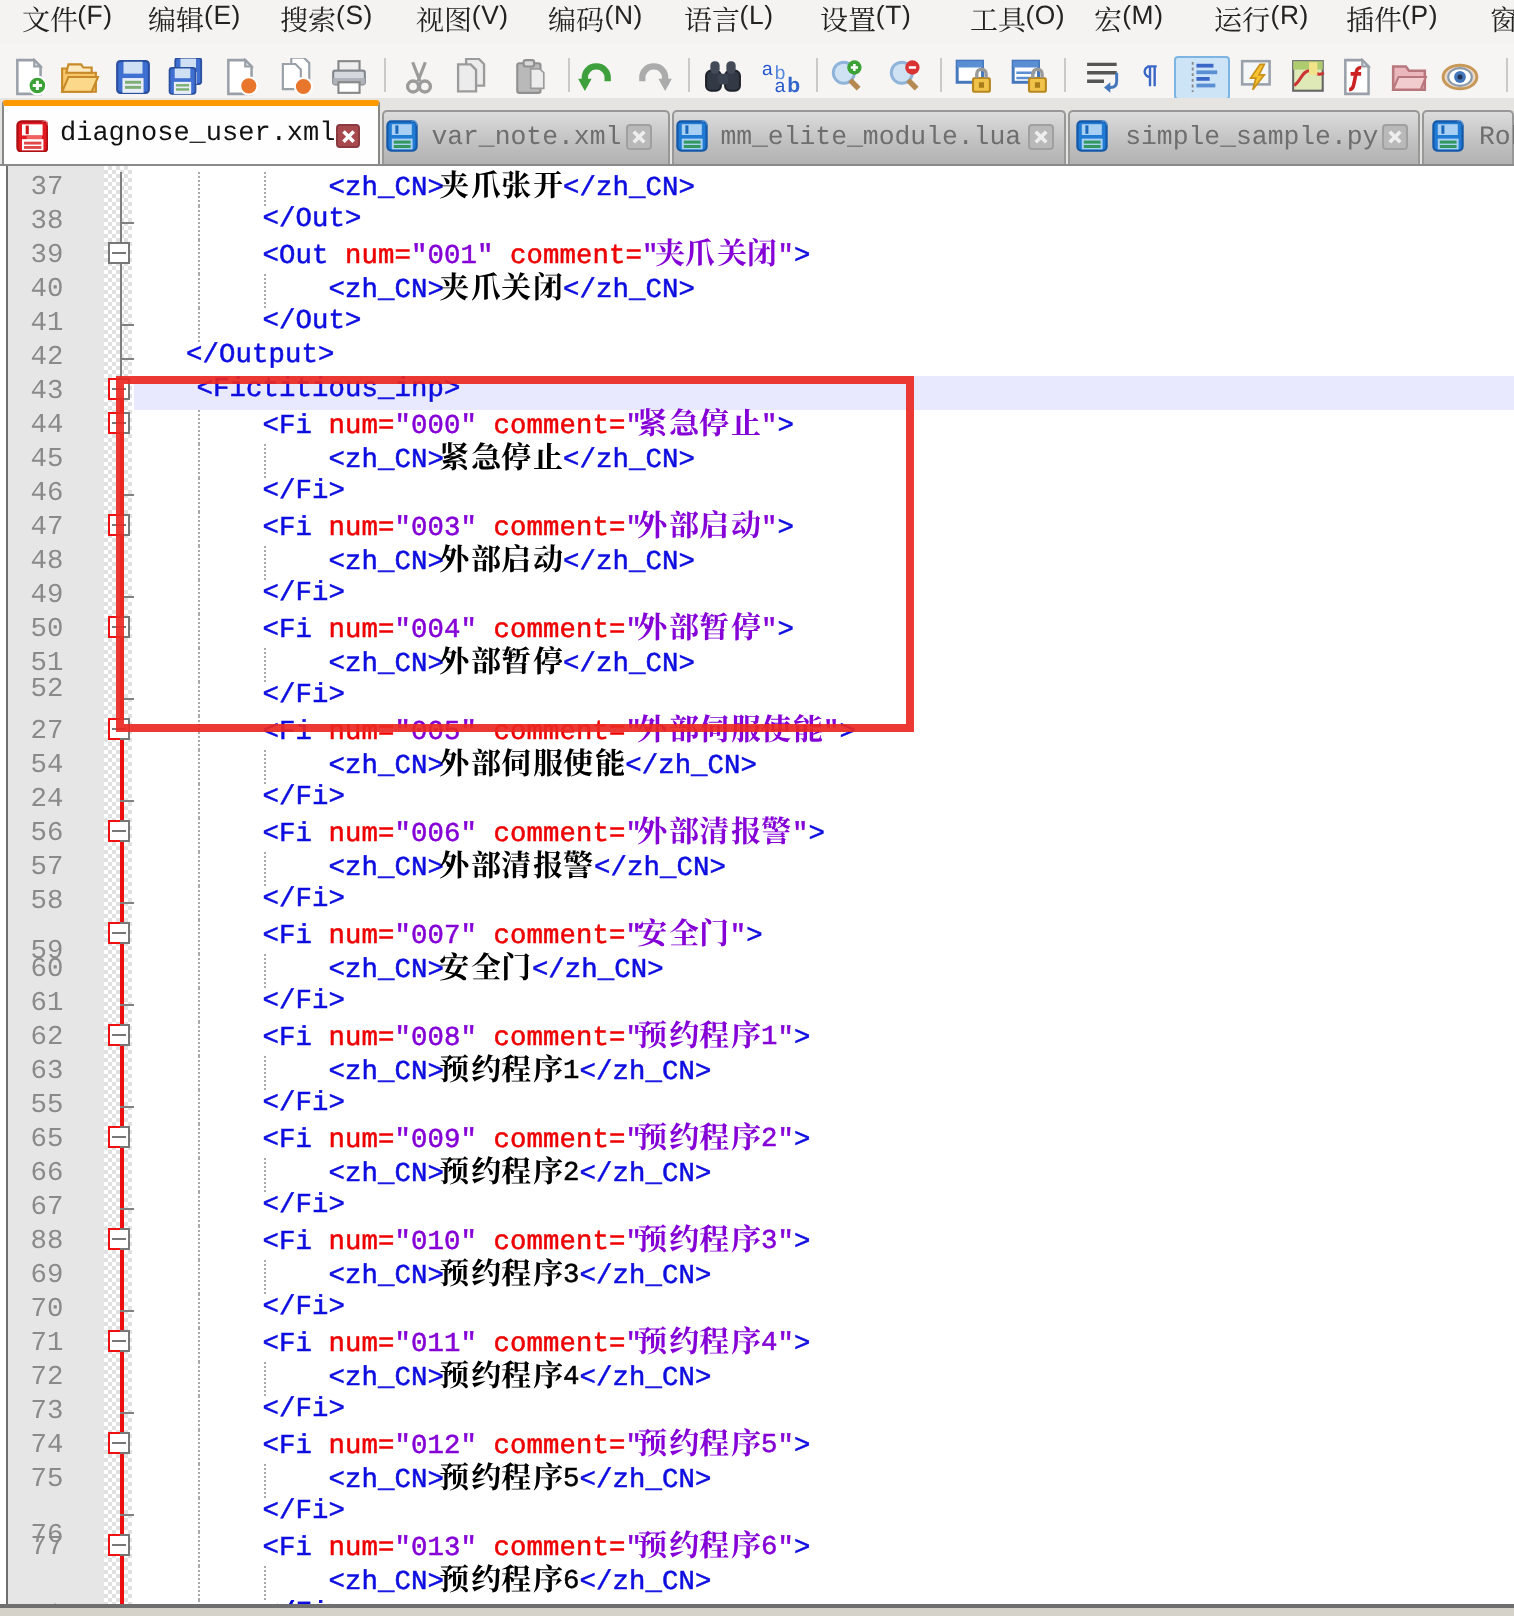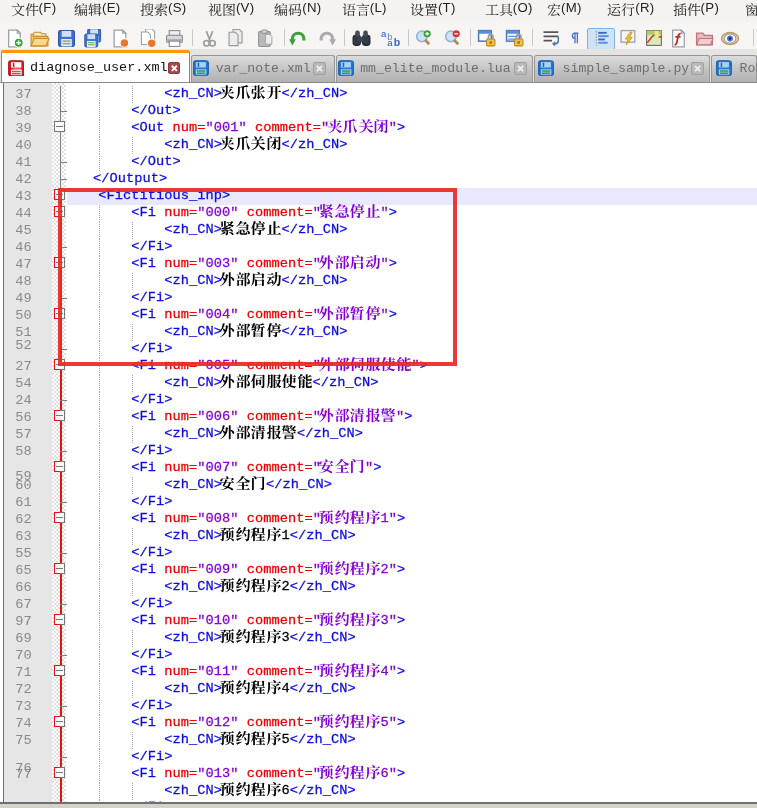--- a/index.html
+++ b/index.html
@@ -574,21 +574,21 @@
 <div class="num" style="top:442.65px">58</div>
 <div class="num" style="top:468px">59</div>
 <div class="num" style="top:476.65px">60</div>
 <div class="num" style="top:493.65px">61</div>
 <div class="num" style="top:510.65px">62</div>
 <div class="num" style="top:527.65px">63</div>
 <div class="num" style="top:544.65px">55</div>
 <div class="num" style="top:561.65px">65</div>
 <div class="num" style="top:578.65px">66</div>
 <div class="num" style="top:595.65px">67</div>
-<div class="num" style="top:612.65px">97</div>
+<div class="num" style="top:612.65px">88</div>
 <div class="num" style="top:629.65px">69</div>
 <div class="num" style="top:646.65px">70</div>
 <div class="num" style="top:663.65px">71</div>
 <div class="num" style="top:680.65px">72</div>
 <div class="num" style="top:697.65px">73</div>
 <div class="num" style="top:714.65px">74</div>
 <div class="num" style="top:731.65px">75</div>
 <div class="num" style="top:760px">76</div>
 <div class="num" style="top:765.65px">77</div>
 <div class="num" style="top:813px">78</div>

